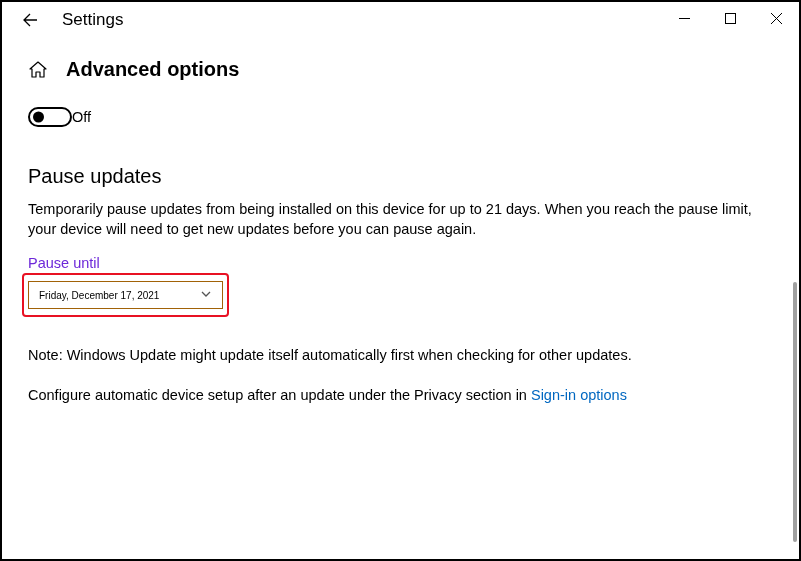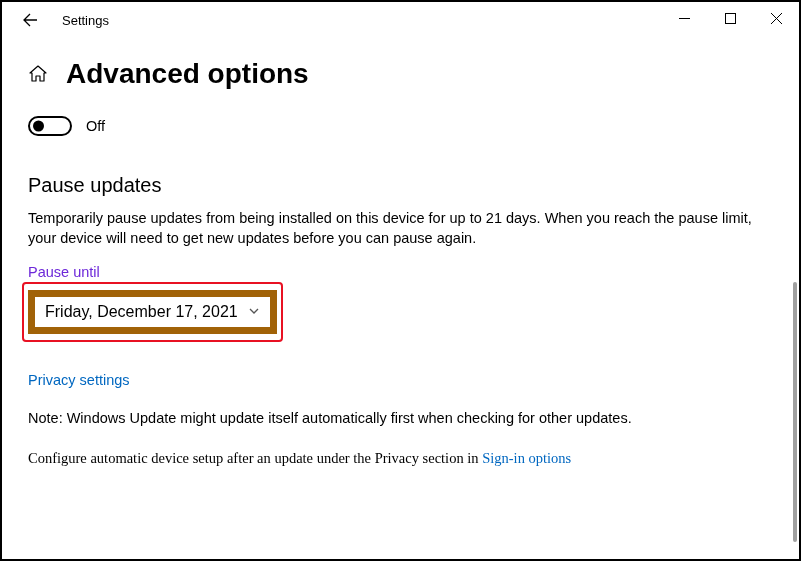--- a/index.html
+++ b/index.html
@@ -24,21 +24,21 @@
     }
     .back-btn {
       width: 32px;
       height: 32px;
       display: flex;
       align-items: center;
       justify-content: center;
       cursor: pointer;
     }
     .window-title {
-      font-size: 13px;
+      font-size: 17px;
       color: #000;
       margin-left: 16px;
     }
     .window-controls {
       position: absolute;
       top: 0;
       right: 0;
       display: flex;
     }
     .win-ctrl {
@@ -56,33 +56,33 @@
       display: flex;
       align-items: center;
       gap: 18px;
       margin-bottom: 26px;
     }
     .home-icon {
       display: flex;
       align-items: center;
     }
     .page-title {
-      font-size: 28px;
+      font-size: 20px;
       font-weight: 600;
       color: #000;
     }
     .notif-desc {
       font-size: 14.5px;
       color: #000;
       margin-bottom: 10px;
     }
     .toggle-row {
       display: flex;
       align-items: center;
-      gap: 14px;
+      gap: 0;
       margin-bottom: 38px;
     }
     .toggle {
       width: 44px;
       height: 20px;
       border: 2px solid #000;
       border-radius: 12px;
       position: relative;
       cursor: pointer;
       background: #fff;
@@ -115,23 +115,23 @@
     }
     .field-label {
       font-size: 14.5px;
       color: #6d28d9;
       margin-bottom: 10px;
     }
     .dropdown {
       display: inline-flex;
       align-items: center;
       justify-content: space-between;
-      border: 7px solid #a16207;
+      border: 1px solid #a16207;
       padding: 6px 10px;
-      font-size: 16px;
+      font-size: 10px;
       min-width: 195px;
       cursor: pointer;
       position: relative;
     }
     .dropdown-highlight {
       position: absolute;
       border: 2.5px solid #e81123;
       border-radius: 4px;
       pointer-events: none;
     }
@@ -225,22 +225,21 @@
       <span class="dropdown-caret">
         <svg width="12" height="12" viewBox="0 0 12 12">
             <path d="M2 4 L6 8 L10 4" stroke="#555" stroke-width="1.3" fill="none"></path>
           </svg>
       </span>
     </div>
     <div class="dropdown-highlight" style="left:-6px; top:-8px; right:-6px; bottom:-8px;"></div>
   </div>
 
   <div class="links">
-    <a class="link">Privacy settings</a>
   </div>
 
   <p class="note">Note: Windows Update might update itself automatically first when checking for other updates.</p>
-  <p class="note" style="margin-top:10px;font-family:Liberation Serif, serif;">
+  <p class="note" style="margin-top:10px;">
     <span>Configure automatic device setup after an update under the Privacy section in </span><span class="inline-link">Sign-in options</span>
   </p>
 </div>
 
 <div class="scrollbar"></div>
 
 </body></html>

